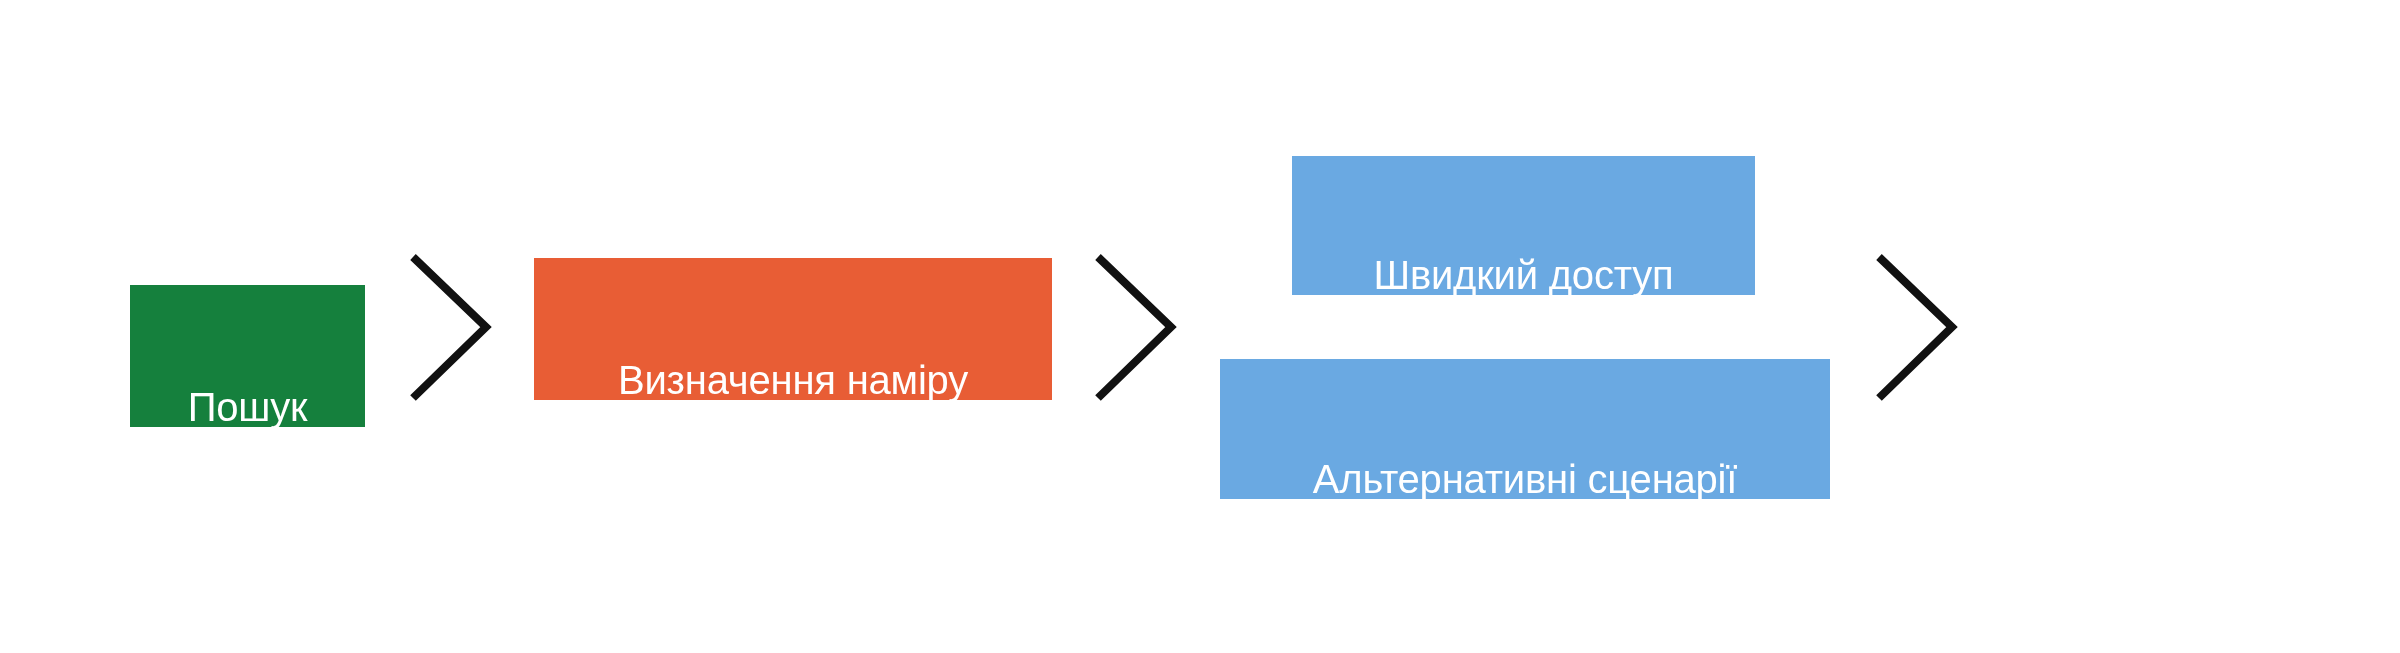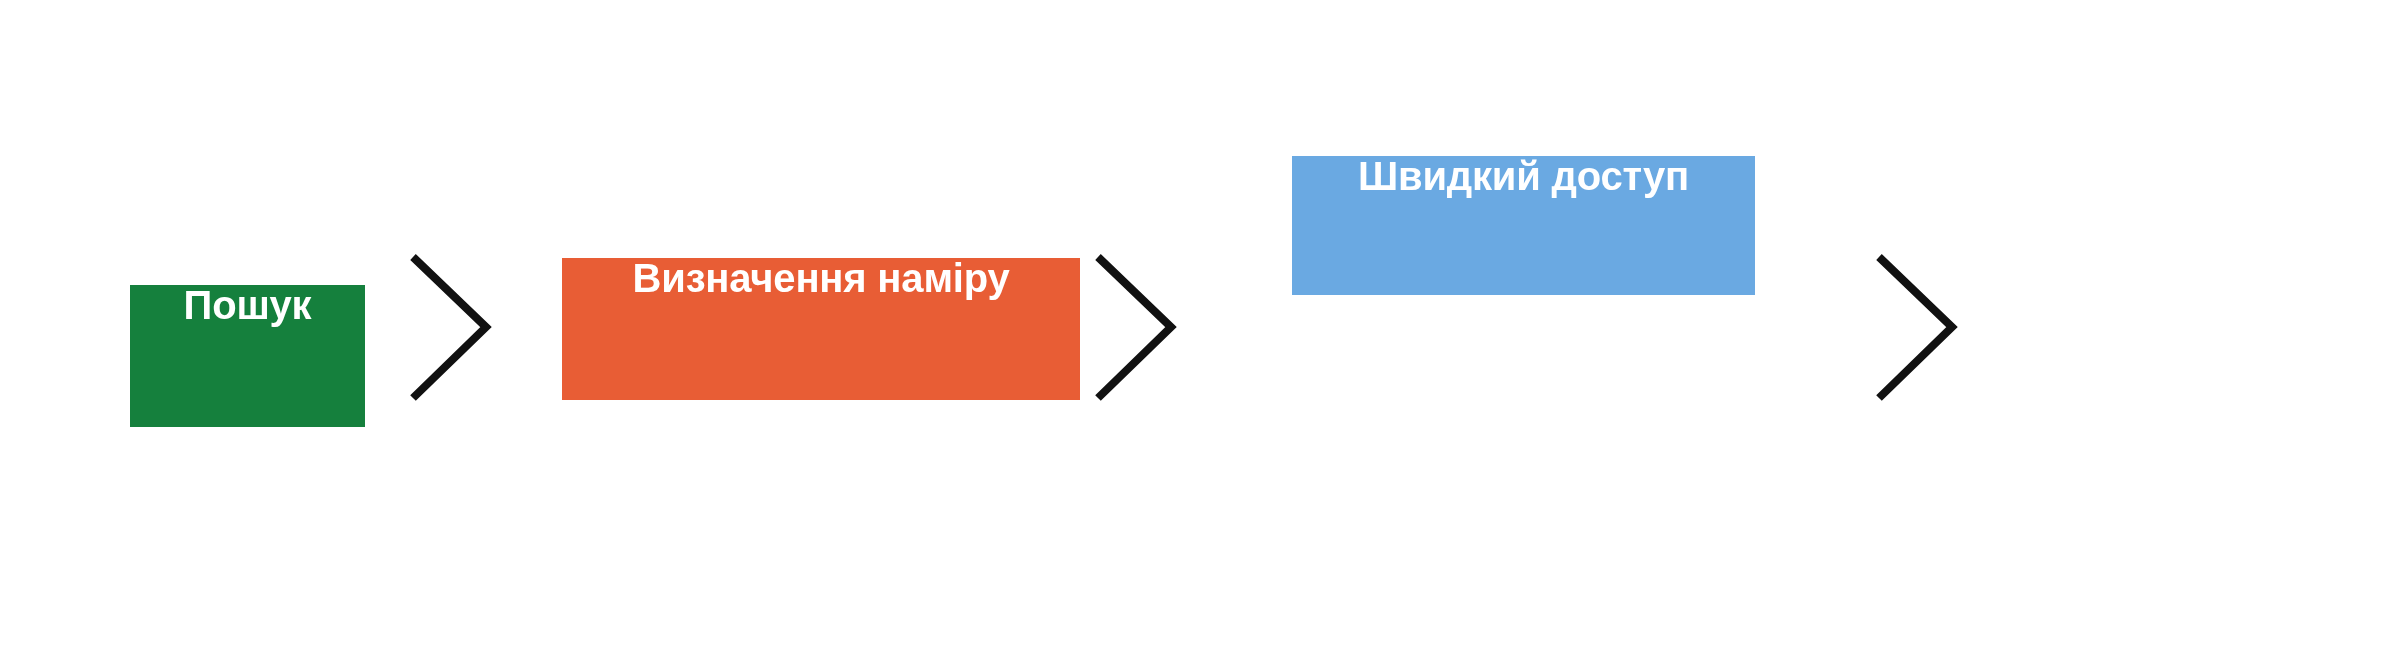--- a/index.html
+++ b/index.html
@@ -14,26 +14,26 @@
   #canvas {
     position: relative;
     width: 2400px;
     height: 653px;
     background: #ffffff;
     overflow: hidden;
   }
   .node {
     position: absolute;
     display: flex;
-    align-items: flex-start;
+    align-items: flex-end;
     justify-content: center;
     box-sizing: border-box;
     color: #ffffff;
     font-family: "Liberation Sans", sans-serif;
-    font-weight: 700;
+    font-weight: 400;
     letter-spacing: -0.2px;
     white-space: nowrap;
     user-select: none;
   }
   .node-label {
     display: block;
     line-height: 1;
   }
 
   
@@ -61,34 +61,37 @@
   <div class="node" id="node-search" style="background:#15803d;margin-top:29px;">
     <span class="node-label">Пошук</span>
   </div>
 
   <div class="chevron" id="chevron-1">
     <svg width="90" height="155" viewBox="0 0 90 155" aria-hidden="true">
       <polyline points="5,7 78,77 5,148" fill="none" stroke="#111111" stroke-width="8" stroke-linecap="butt" stroke-linejoin="miter"></polyline>
     </svg>
   </div>
 
-  <div class="node" id="node-intent" style="background:#e85d35;margin-left:28px;">
+  <div class="node" id="node-intent" style="background:#e85d35;">
     <span class="node-label">Визначення наміру</span>
   </div>
 
   <div class="chevron" id="chevron-2">
     <svg width="90" height="155" viewBox="0 0 90 155" aria-hidden="true">
       <polyline points="5,7 78,77 5,148" fill="none" stroke="#111111" stroke-width="8" stroke-linecap="butt" stroke-linejoin="miter"></polyline>
     </svg>
   </div>
 
   <div class="node" id="node-quick-access" style="background:#6aa9e2;">
     <span class="node-label">Швидкий доступ</span>
   </div>
 
+  <div class="node" id="node-alternative" style="background:#6aa9e2;">
+    <span class="node-label">Альтернативні сценарії</span>
+  </div>
 
   <div class="chevron" id="chevron-3">
     <svg width="90" height="155" viewBox="0 0 90 155" aria-hidden="true">
       <polyline points="5,7 78,77 5,148" fill="none" stroke="#111111" stroke-width="8" stroke-linecap="butt" stroke-linejoin="miter"></polyline>
     </svg>
   </div>
 
 
 </div>
 

